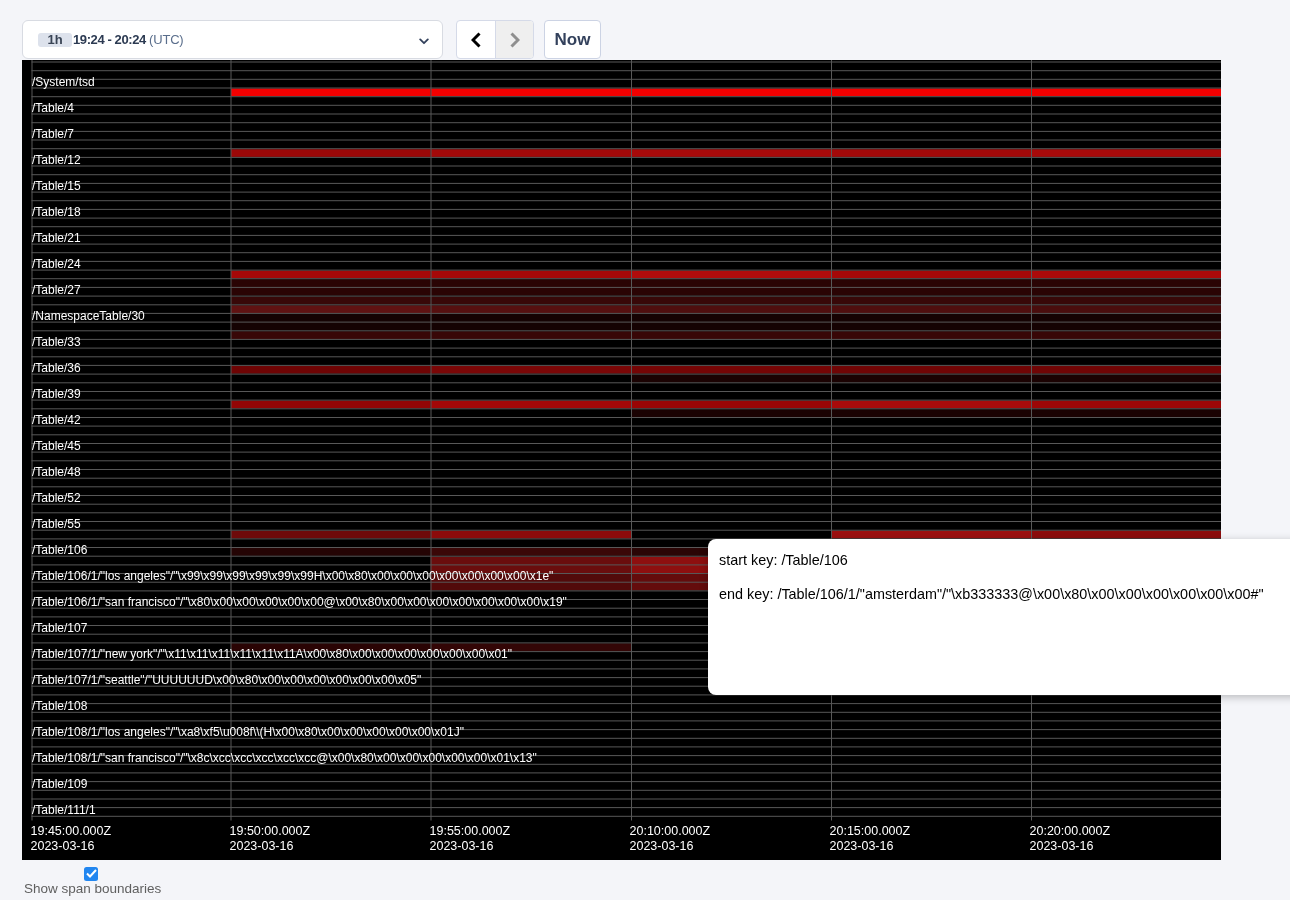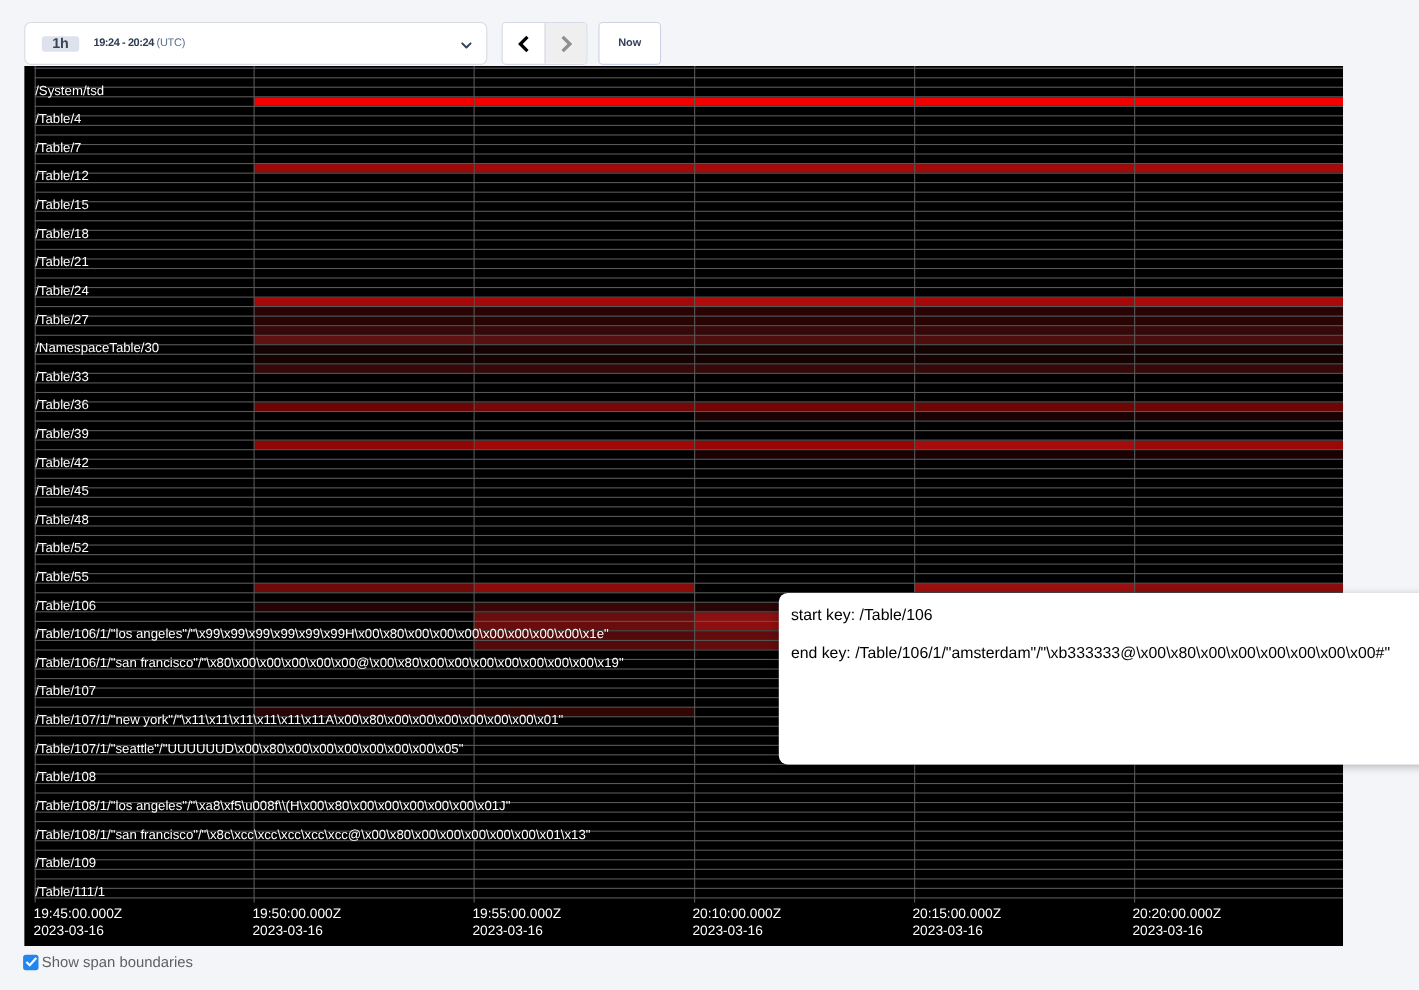--- a/index.html
+++ b/index.html
@@ -1,30 +1,30 @@
 <!DOCTYPE html>
 <html><head>
 <meta charset="utf-8">
 <style>
   * { margin:0; padding:0; box-sizing:border-box; }
   html,body { width:1290px; height:900px; background:#f4f5f9; font-family:"Liberation Sans",sans-serif; position:relative; overflow:hidden; }
   .abs { position:absolute; }
   .selbox { left:22px; top:20px; width:421px; height:39px; background:#fff; border:1px solid #d8dbe2; border-radius:6px; display:flex; align-items:center; }
   .badge { margin-left:15px; background:#dde2ec; border-radius:3px; width:34px; height:14px; display:flex; align-items:center; justify-content:center; font-weight:bold; font-size:13px; color:#394455; }
-  .trange { margin-left:13px; font-size:10px; letter-spacing:-0.4px; font-weight:bold; color:#2c3a52; }
+  .trange { margin-left:1px; font-size:13px; letter-spacing:-0.4px; font-weight:bold; color:#2c3a52; }
   .trange .utc { font-weight:normal; color:#5a6e8c; letter-spacing:-0.2px; }
   .caret { position:absolute; right:13px; top:17px; }
   .navgrp { left:456px; top:20px; width:78px; height:39px; border:1px solid #d5dae8; border-radius:4px; background:#fff; display:flex; overflow:hidden; }
   .navgrp .half { width:50%; display:flex; align-items:center; justify-content:center; }
   .navgrp .half.dis { background:#efefef; border-left:1px solid #d5dae8; }
-  .nowbtn { left:544px; top:20px; width:57px; height:39px; border:1px solid #ccd3e4; border-radius:4px; background:#fff; color:#33415c; font-weight:bold; font-size:10px; display:flex; align-items:center; justify-content:center; }
+  .nowbtn { left:544px; top:20px; width:57px; height:39px; border:1px solid #ccd3e4; border-radius:4px; background:#fff; color:#33415c; font-weight:bold; font-size:17px; display:flex; align-items:center; justify-content:center; }
   .canvas { left:22px; top:60px; width:1199px; height:584px; }
   .tooltip { left:708px; top:539px; width:652px; height:156px; background:#fff; border-radius:8px; box-shadow:0 2px 8px rgba(0,0,0,.25); padding:4px 11px; color:#000000; font-size:14.4px; }
   .tooltip div { line-height:34.3px; white-space:nowrap; }
-  .chkrow { left:21px; top:867px; display:flex; align-items:center; }
+  .chkrow { left:21px; top:867px; display:flex; align-items:center;flex-direction:column; }
   .chk { width:14px; height:14px; background:#2186f0; border-radius:2.5px; position:relative; }
   .chk svg { position:absolute; left:1.5px; top:2px; }
   .chklbl { margin-left:3px; font-size:13.5px; color:#5f5f5f; }
 </style>
 </head>
 <body>
   <div class="abs selbox">
     <div class="badge">1h</div>
     <div class="trange">19:24 - 20:24 <span class="utc">(UTC)</span></div>
     <svg class="caret" width="10" height="7" viewBox="0 0 10 7">

